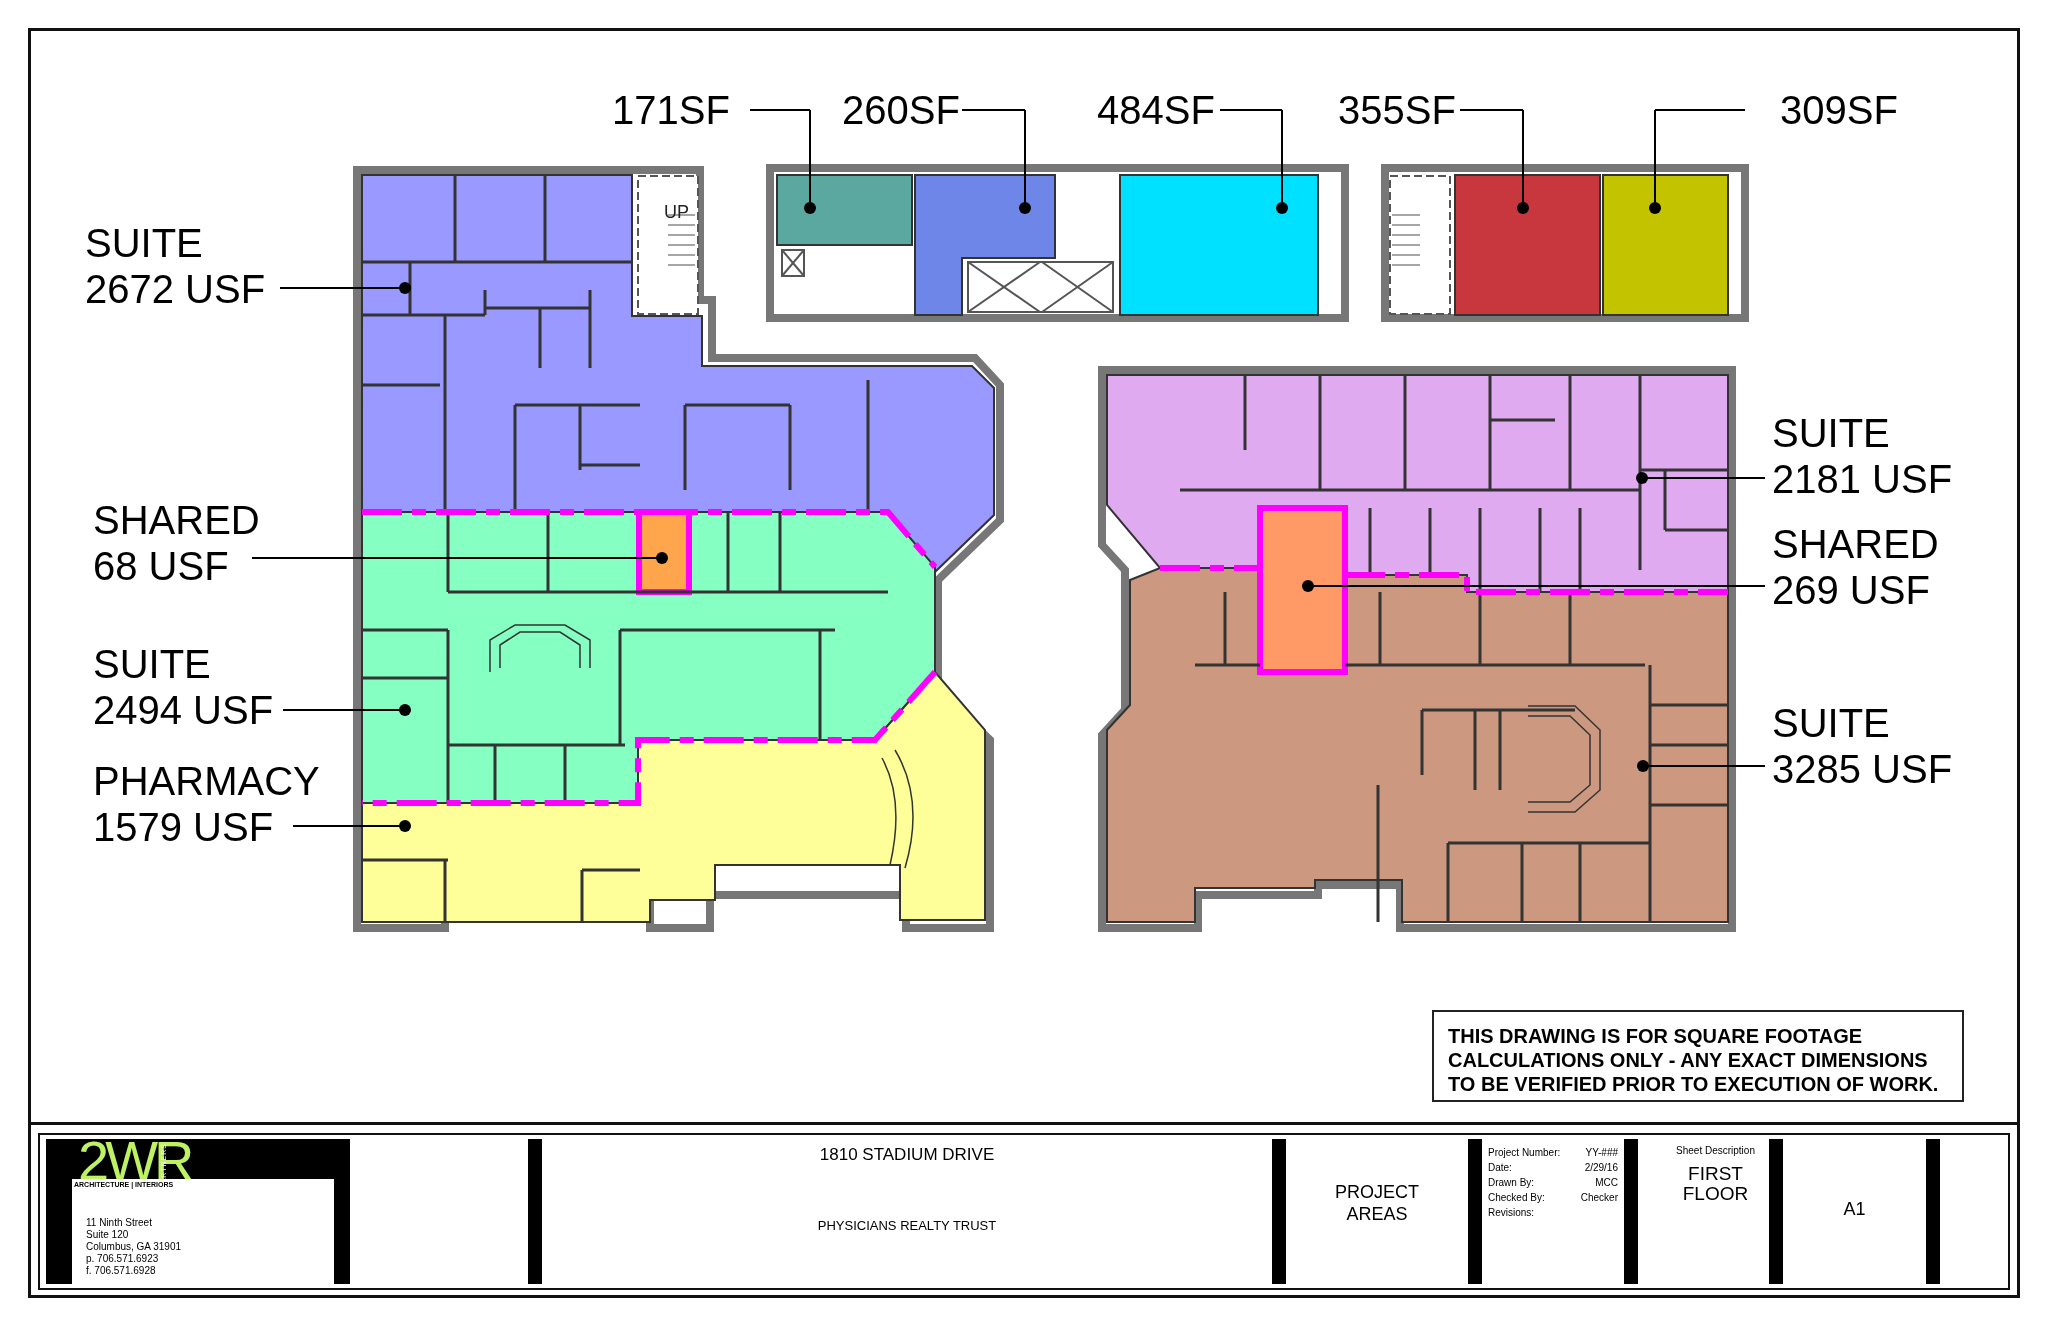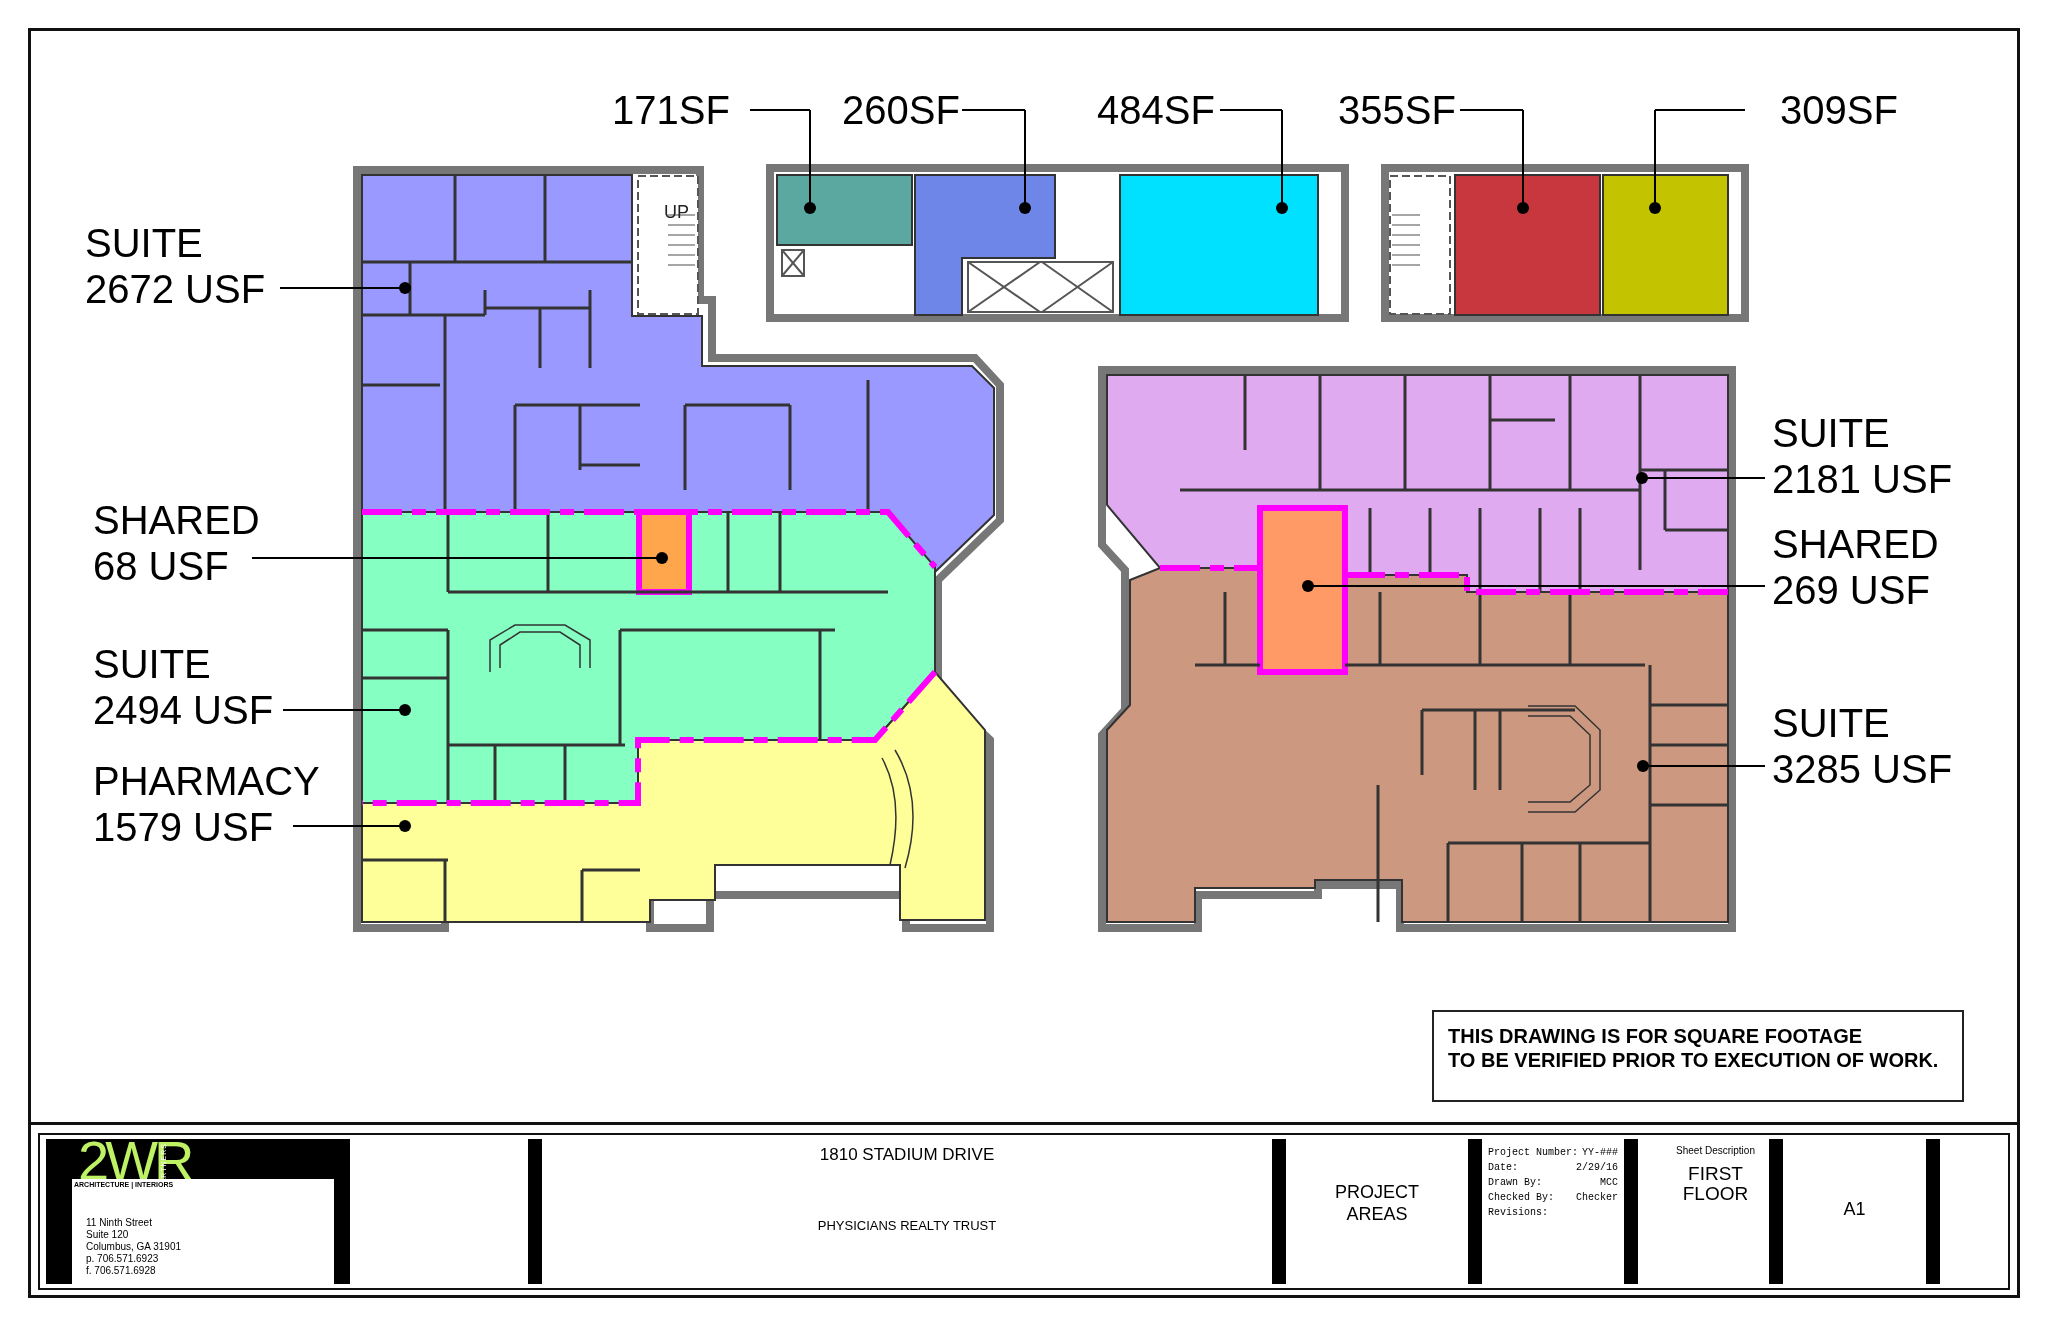--- a/index.html
+++ b/index.html
@@ -249,20 +249,21 @@
   <div>SHARED</div>
   <div>269 USF</div>
 </div>
 <div class="lbl" style="left:1772px; top:700px;">
   <div>SUITE</div>
   <div>3285 USF</div>
 </div>
 
 <div class="note">
   <div>THIS DRAWING IS FOR SQUARE FOOTAGE</div>
+  <div>CALCULATIONS ONLY - ANY EXACT DIMENSIONS</div>
   <div>TO BE VERIFIED PRIOR TO EXECUTION OF WORK.</div>
 </div>
 
 <div class="tb">
   <div class="tb-inner">
 
     <div class="logo-block">
       <div class="logo-text">2WR</div>
       <div class="logo-partners">PARTNERS</div>
       <div class="logo-white">
@@ -285,21 +286,21 @@
     <div class="bar" style="left:1886px;"></div>
 
     <div style="position:absolute; left:502px; width:730px; top:10px; text-align:center; font-size:17px;">1810 STADIUM DRIVE</div>
     <div style="position:absolute; left:502px; width:730px; top:83px; text-align:center; font-size:13px;">PHYSICIANS REALTY TRUST</div>
 
     <div style="position:absolute; left:1246px; width:182px; top:46px; text-align:center; font-size:18px; line-height:22px;">
       <div>PROJECT</div>
       <div>AREAS</div>
     </div>
 
-    <div style="position:absolute; left:1448px; top:10px; width:130px; font-size:10px; line-height:15px;font-family:Liberation Mono, monospace;">
+    <div style="position:absolute; left:1448px; top:10px; width:130px; font-size:10px; line-height:15px;">
       <div style="display:flex; justify-content:space-between;">
           <span>Project Number:</span>
           <span>YY-###</span>
         </div>
       <div style="display:flex; justify-content:space-between;">
           <span>Date:</span>
           <span>2/29/16</span>
         </div>
       <div style="display:flex; justify-content:space-between;">
           <span>Drawn By:</span>

